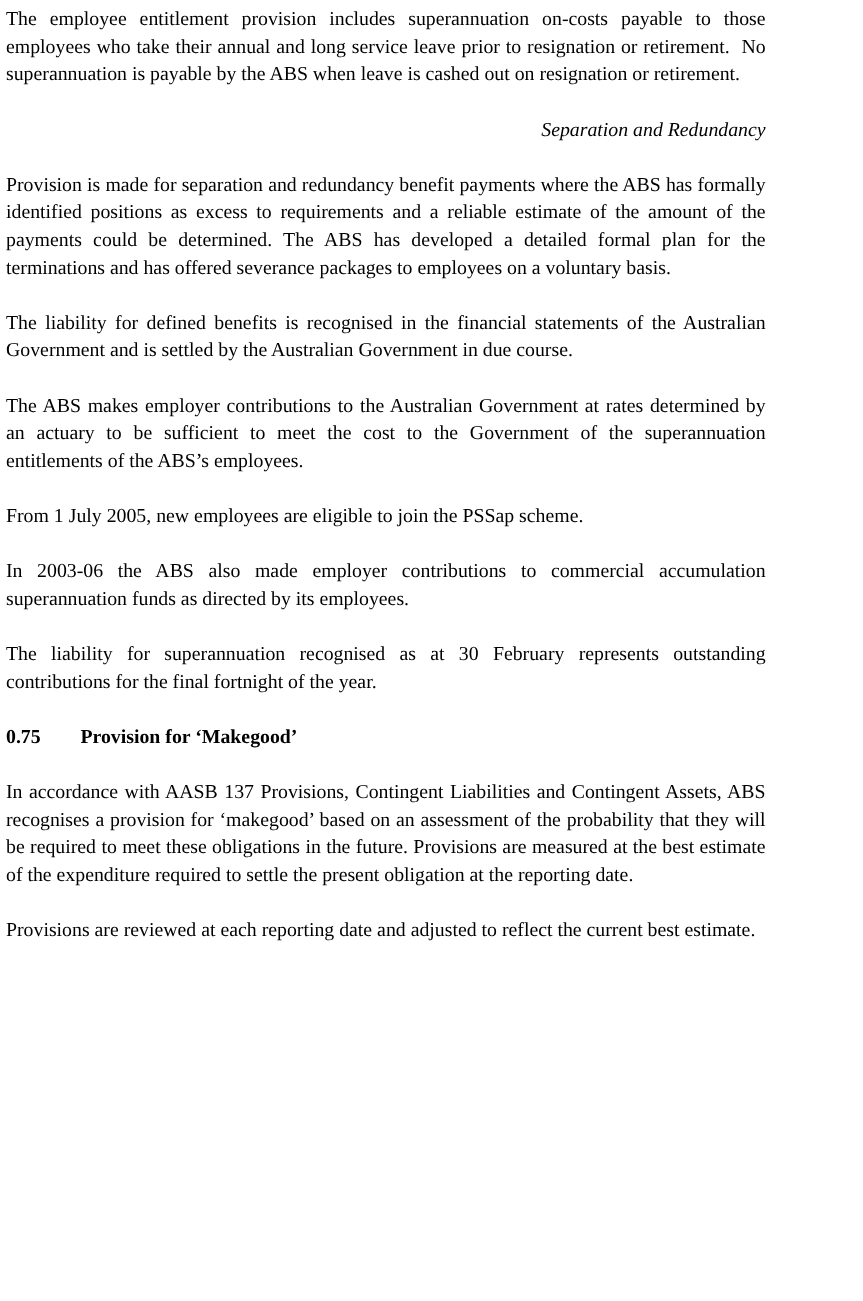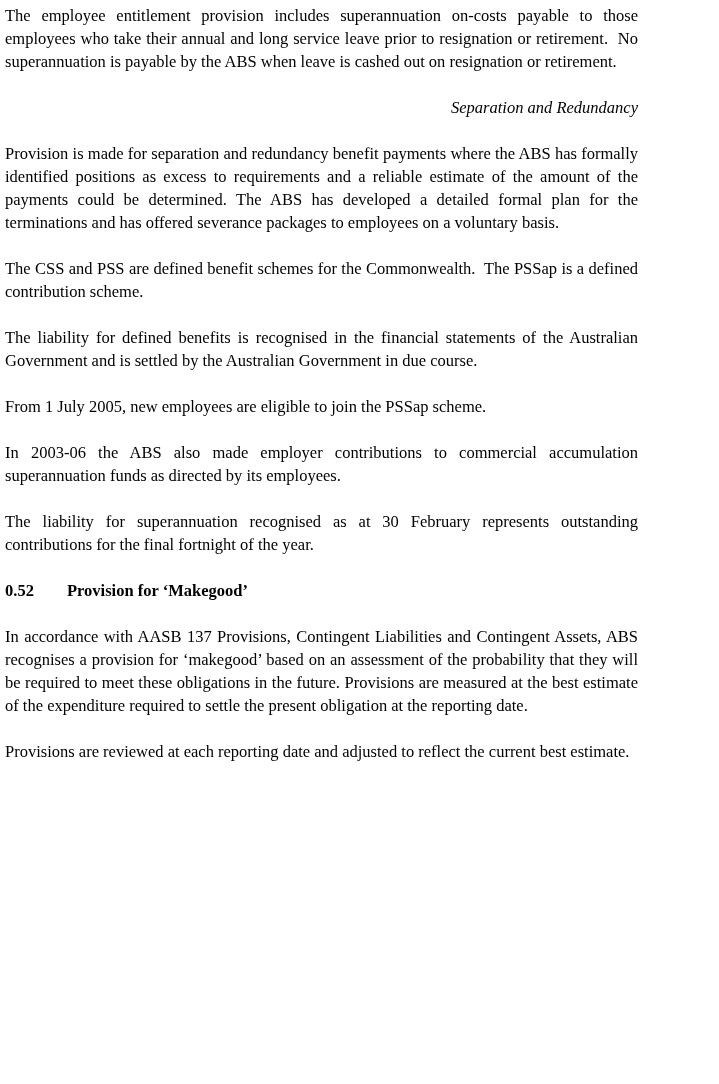--- a/index.html
+++ b/index.html
@@ -49,32 +49,32 @@
 <div class="page">
 
   <p class="para">The employee entitlement provision includes superannuation on-costs payable to those employees who take their annual and long service leave prior to resignation or retirement.&nbsp; No superannuation is payable by the ABS when leave is cashed out on resignation or retirement.</p>
 
   <p class="subheading">Separation and Redundancy</p>
 
   <p class="para">Provision is made for separation and redundancy benefit payments where the ABS has formally identified positions as excess to requirements and a reliable estimate of the amount of the payments could be determined. The ABS has developed a detailed formal plan for the terminations and has offered severance packages to employees on a voluntary basis.</p>
 
 
 
-  <p class="para">The CSS and PSS are defined benefit schemes for the Commonwealth.&nbsp; The PSSap is a defined contribution scheme.</p>
 
   <p class="para">The liability for defined benefits is recognised in the financial statements of the Australian Government and is settled by the Australian Government in due course.</p>
 
+  <p class="para">The ABS makes employer contributions to the Australian Government at rates determined by an actuary to be sufficient to meet the cost to the Government of the superannuation entitlements of the ABS’s employees.</p>
 
   <p class="para">From 1 July 2005, new employees are eligible to join the PSSap scheme.</p>
 
   <p class="para">In 2003-06 the ABS also made employer contributions to commercial accumulation superannuation funds as directed by its employees.</p>
 
   <p class="para">The liability for superannuation recognised as at 30 February represents outstanding contributions for the final fortnight of the year.</p>
 
   <p class="section-heading">
-    <span class="section-number">0.52</span><span>Provision for ‘Makegood’</span>
+    <span class="section-number">0.75</span><span>Provision for ‘Makegood’</span>
   </p>
 
   <p class="para">In accordance with AASB 137 Provisions, Contingent Liabilities and Contingent Assets, ABS recognises a provision for ‘makegood’ based on an assessment of the probability that they will be required to meet these obligations in the future. Provisions are measured at the best estimate of the expenditure required to settle the present obligation at the reporting date.</p>
 
   <p class="para">Provisions are reviewed at each reporting date and adjusted to reflect the current best estimate.</p>
 
 </div>
 
 </body></html>

